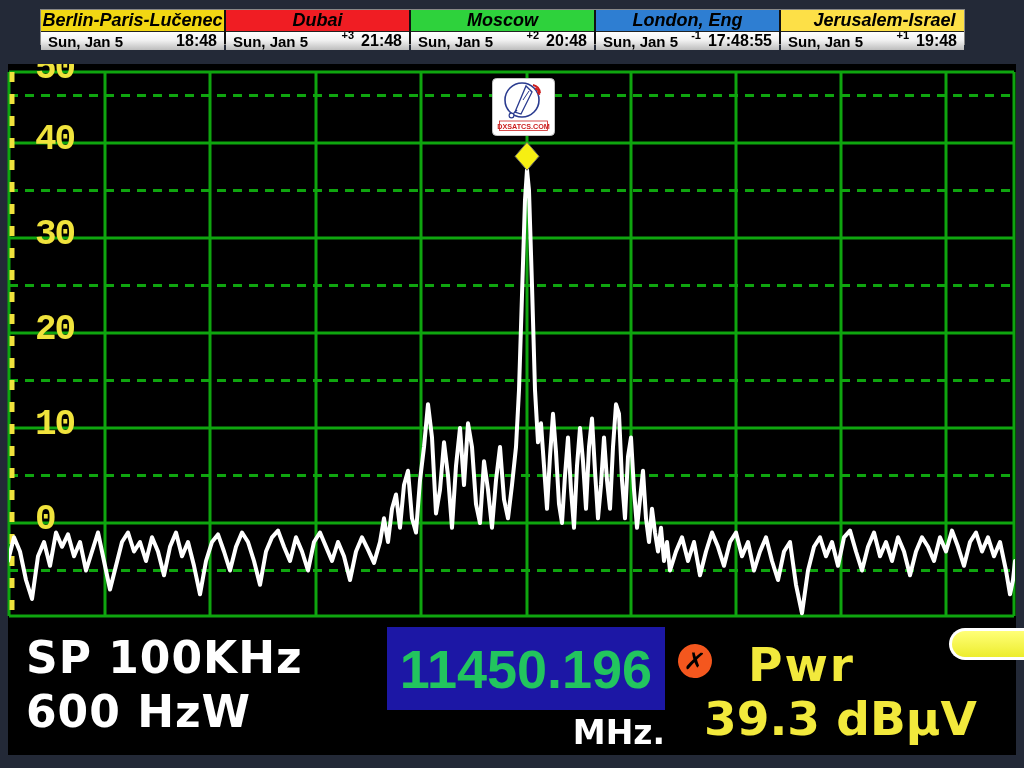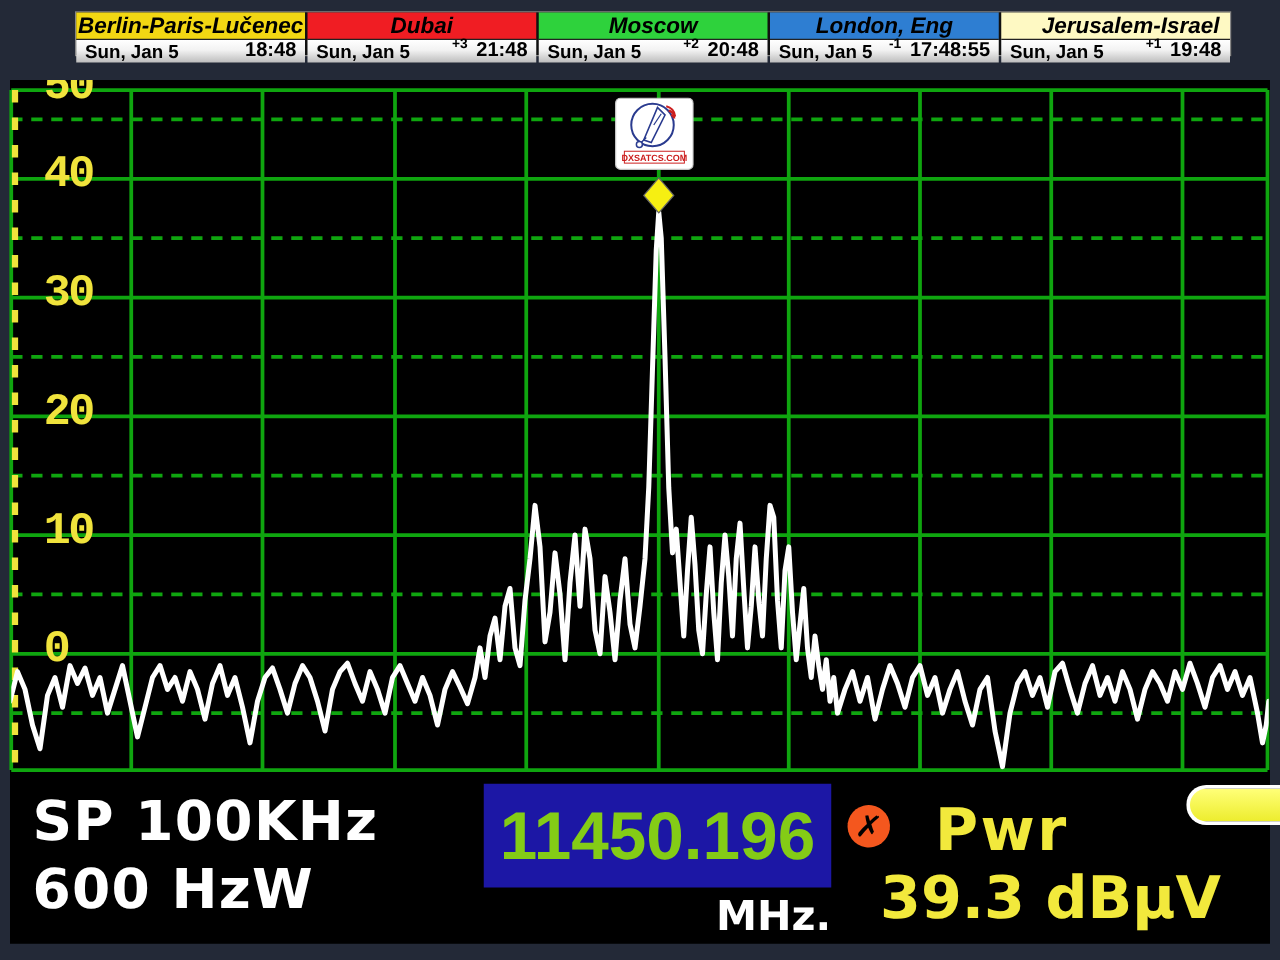--- a/index.html
+++ b/index.html
@@ -18,21 +18,21 @@
   .ytick{
     position:absolute;left:27px;z-index:3;
     font-family:Liberation Mono, monospace;font-weight:bold;
     font-size:36px;line-height:36px;color:var(--tick-yellow,#f0e33c);
     letter-spacing:-2px;
   }
   .t50{top:-13px}.t40{top:58px}.t30{top:153px}.t20{top:248px}.t10{top:343px}.t0{top:438px}
   
   #clock-bar{
     position:absolute;left:40px;top:9px;width:925px;height:36px;z-index:6;
-    display:flex;background:#111;border:1px solid #888;box-sizing:border-box;margin-left:20px;
+    display:flex;background:#111;border:1px solid #888;box-sizing:border-box;
   }
   .clock-cell{flex:1 1 0;display:flex;flex-direction:column;border-right:2px solid #111;min-width:0;}
   .clock-cell:last-child{border-right:none;}
   .cityName{
     height:25px;display:flex;align-items:center;justify-content:center;
     font-style:italic;font-weight:bold;font-size:18px;color:#000;
     border-bottom:1px solid #222;white-space:nowrap;
   }
   .cityTime{
     flex:1;background:linear-gradient(#ffffff 0%,#f2f2f2 45%,#bdbdbd 100%);
@@ -48,21 +48,21 @@
   
   #bottom-bar{position:absolute;left:8px;top:617px;width:1008px;height:138px;z-index:4;}
   #span-rbw{
     position:absolute;left:18px;top:14px;color:#fff;font-weight:bold;
     font-family:"DejaVu Sans",sans-serif;font-size:44px;line-height:54px;letter-spacing:1px;
   }
   #freq-box{
     position:absolute;left:379px;top:10px;width:278px;height:83px;
     background:var(--freq-blue,#1c17a5);display:flex;align-items:center;justify-content:center;
   }
-  #freq-value{color:#84cc16;font-weight:bold;font-size:54px;font-family:"Liberation Sans",sans-serif;}
+  #freq-value{color:#22c55e;font-weight:bold;font-size:54px;font-family:"Liberation Sans",sans-serif;}
   #freq-unit{
     position:absolute;left:379px;top:96px;width:278px;text-align:right;
     color:#fff;font-weight:bold;font-size:33px;font-family:"DejaVu Sans",sans-serif;
   }
   #x-icon{
     position:absolute;left:670px;top:27px;width:34px;height:34px;border-radius:50%;
     background:var(--x-orange,#f4571e);display:flex;align-items:center;justify-content:center;
     color:#000;font-weight:bold;font-size:25px;transform:rotate(8deg);
     font-family:"DejaVu Sans",sans-serif;pointer-events:auto;
   }
@@ -167,21 +167,21 @@
     <div class="cityName" style="background: rgb(46, 126, 210);">London, Eng</div>
     <div class="cityTime">
       <span class="cityDate">Sun, Jan 5</span>
       <span class="timeGroup">
         <span class="utcOffset">-1</span>
         <span class="timeVal">17:48:55</span>
       </span>
     </div>
   </div>
   <div class="clock-cell">
-    <div class="cityName" style="background: #fef9c3; padding-left: 24px;">Jerusalem-Israel</div>
+    <div class="cityName" style="background: #fde047; padding-left: 24px;">Jerusalem-Israel</div>
     <div class="cityTime">
       <span class="cityDate">Sun, Jan 5</span>
       <span class="timeGroup">
         <span class="utcOffset">+1</span>
         <span class="timeVal">19:48</span>
       </span>
     </div>
   </div>
 </div>
 

